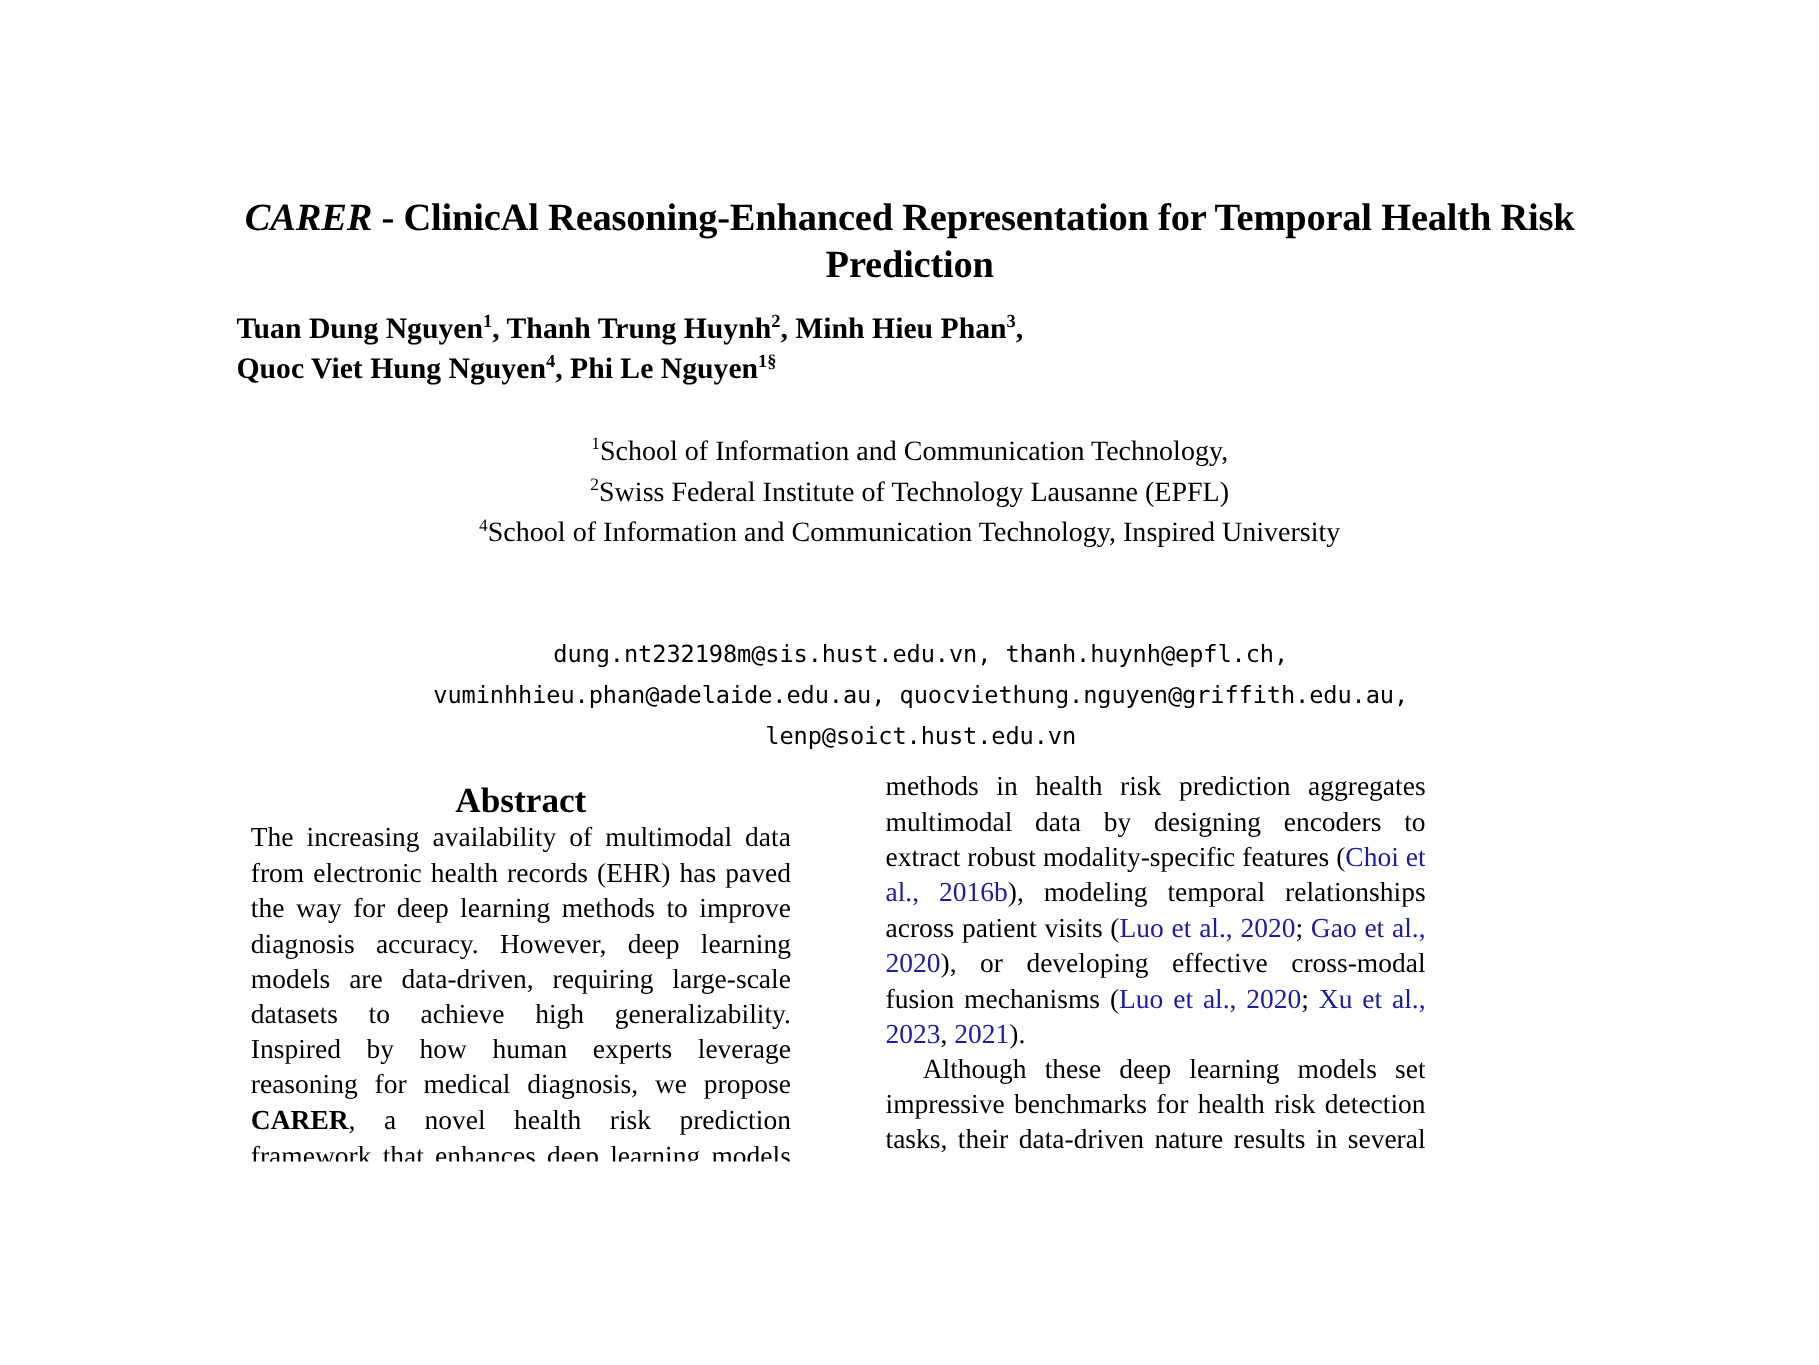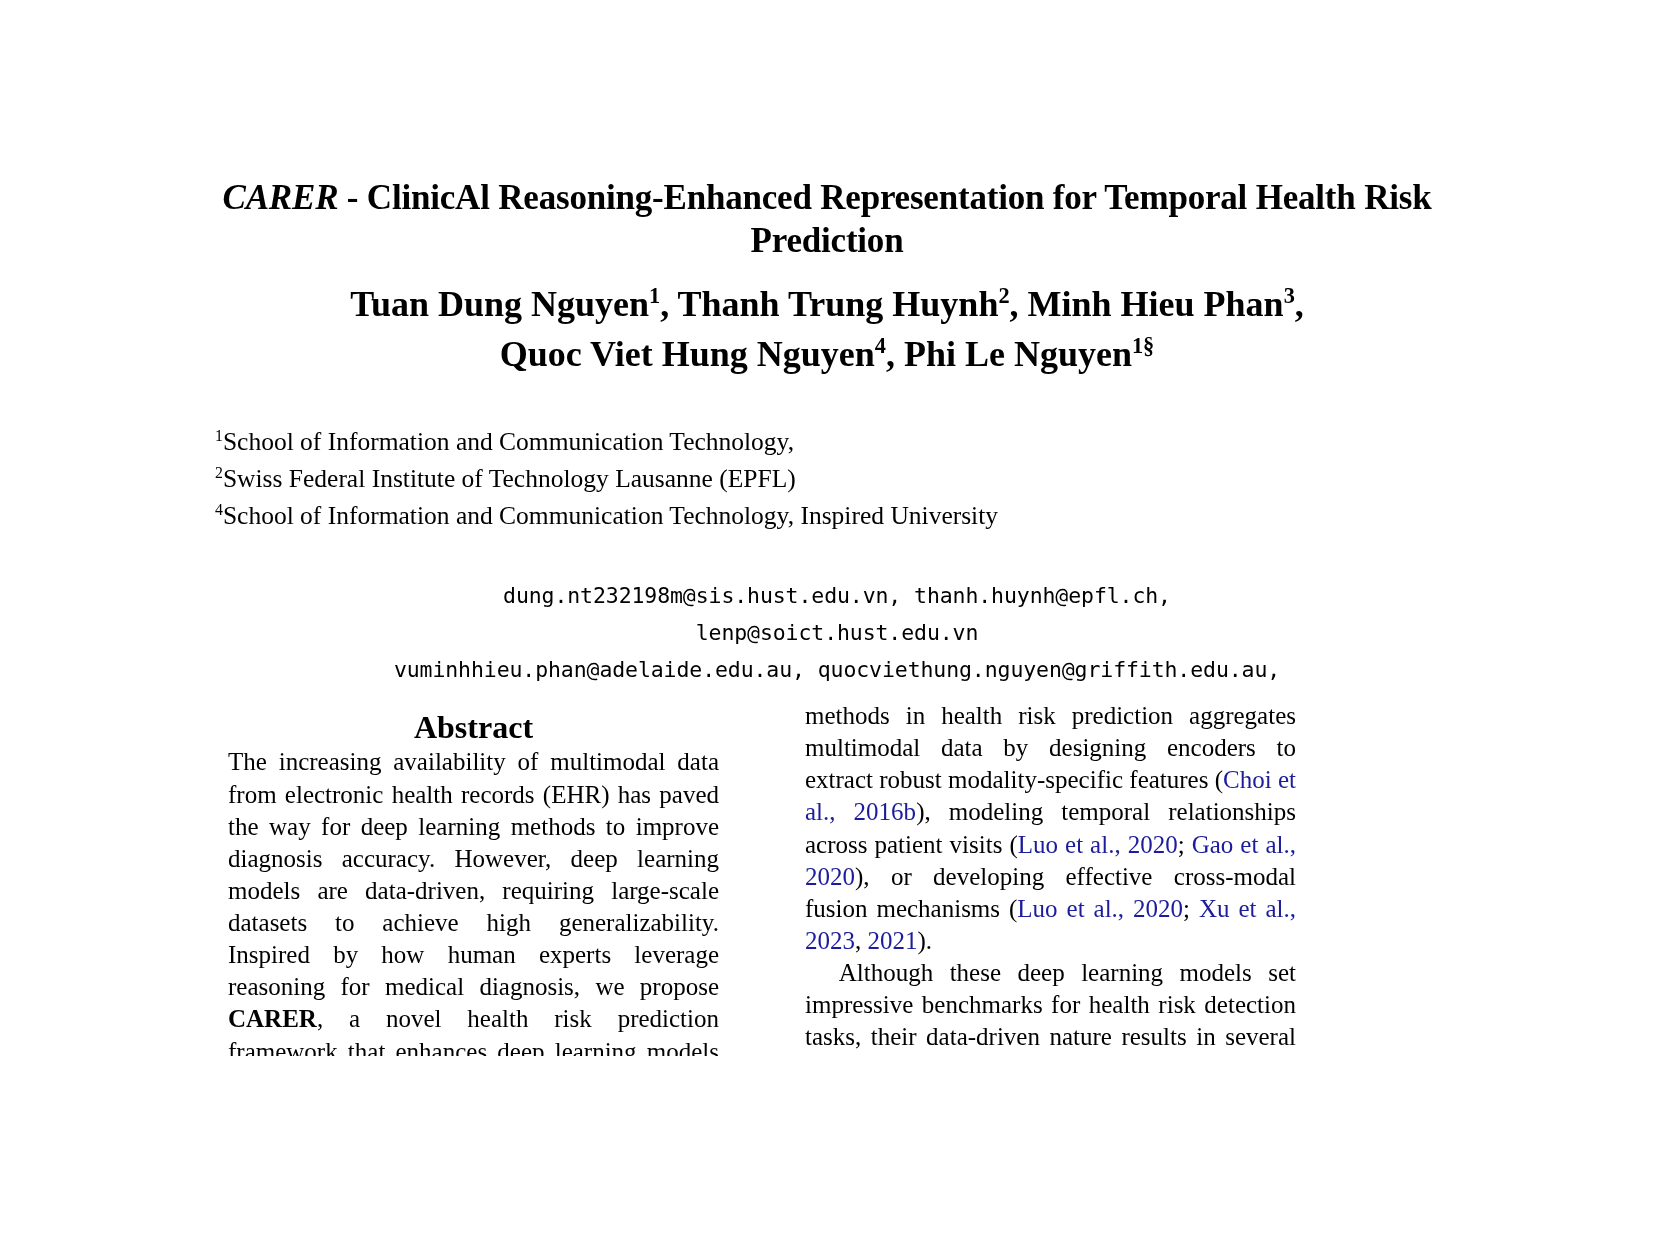--- a/index.html
+++ b/index.html
@@ -41,41 +41,40 @@
   .paper-title .acronym {
     font-style: italic;
   }
 
   
   .authors {
     position: absolute;
     top: 280px;
     left: 215px;
     width: 1224px;
-    text-align: center;
-    font-size: 36px;
+    font-size: 27px;
     font-weight: bold;
     line-height: 1.38;
   }
   .authors sup {
     font-size: 0.62em;
     vertical-align: super;
     line-height: 0;
     font-weight: bold;
   }
 
   
   .affiliations {
     position: absolute;
     top: 392px;
     left: 215px;
     width: 1224px;
+    text-align: center;
     font-size: 25.5px;
     line-height: 1.45;
-    margin-top: 32px;
   }
   .affiliations .aff-line { display: block; }
   .affiliations sup {
     font-size: 0.62em;
     vertical-align: super;
     line-height: 0;
   }
 
   
   .emails {
@@ -148,22 +147,22 @@
   </div>
 
   <div class="affiliations">
     <span class="aff-line"><sup>1</sup><span>School of Information and Communication Technology,</span></span>
     <span class="aff-line"><sup>2</sup><span>Swiss Federal Institute of Technology Lausanne (EPFL)</span></span>
     <span class="aff-line"><sup>4</sup><span>School of Information and Communication Technology, Inspired University</span></span>
   </div>
 
   <div class="emails">
     <span class="email-line">dung.nt232198m@sis.hust.edu.vn, thanh.huynh@epfl.ch,</span>
+    <span class="email-line">vuminhhieu.phan@adelaide.edu.au, quocviethung.nguyen@griffith.edu.au,</span>
     <span class="email-line">lenp@soict.hust.edu.vn</span>
-    <span class="email-line">vuminhhieu.phan@adelaide.edu.au, quocviethung.nguyen@griffith.edu.au,</span>
   </div>
 
   <div class="columns">
 
     <div class="col col-left">
       <h2 class="abstract-heading">Abstract</h2>
       <p class="body-text abstract-body"><span>The increasing availability of multimodal data from electronic health records (EHR) has paved the way for deep learning methods to improve diagnosis accuracy. However, deep learning models are data-driven, requiring large-scale datasets to achieve high generalizability. Inspired by how human experts leverage reasoning for medical diagnosis, we propose </span><b>CARER</b><span>, a novel health risk prediction framework that enhances deep learning models with clinical rationales derived from medically proficient Large Language Models (LLMs). In addition, we provide a cross-view alignment loss which</span></p>
     </div>
 
     <div class="col col-right">

